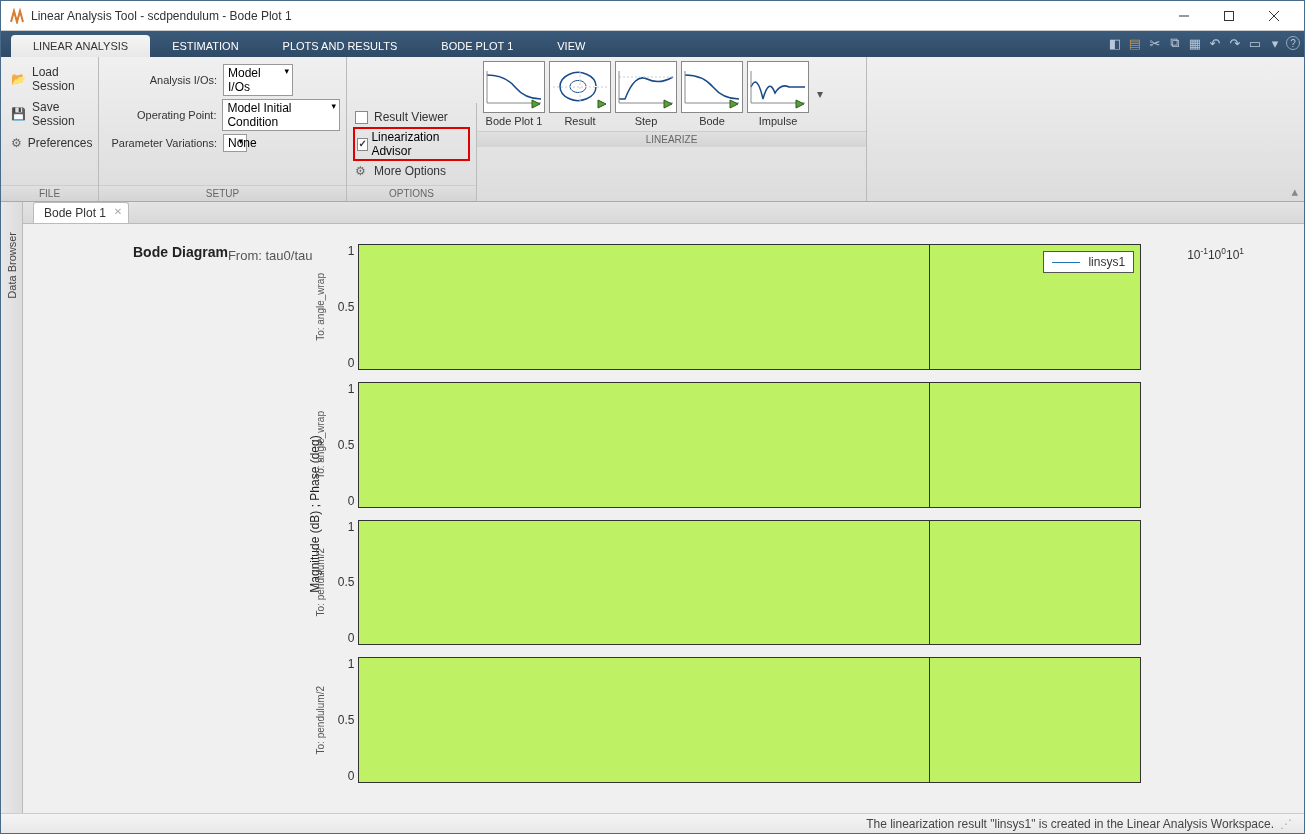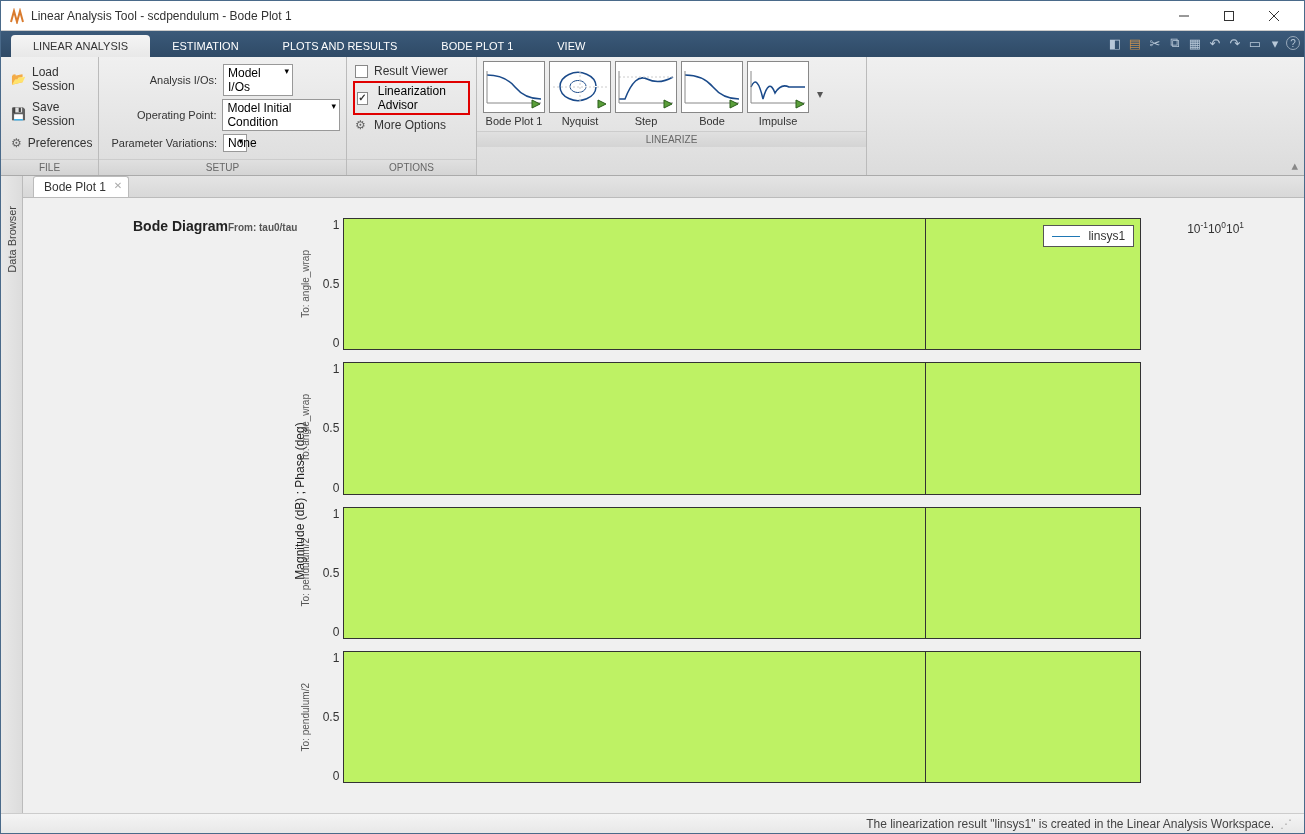--- a/index.html
+++ b/index.html
@@ -28,25 +28,25 @@
 .file-group { width: 98px; }
 .file-btn { display: flex; align-items: center; gap: 6px; padding: 3px 4px; margin: 1px 0; font-size: 11px; color: #333; cursor: default; }
 .file-btn .icon { width: 16px; height: 16px; display: flex; align-items: center; justify-content: center; }
 
 .setup-group { width: 248px; }
 .setup-row { display: flex; align-items: center; gap: 6px; margin: 3px 0; }
 .setup-label { font-size: 11px; color: #333; width: 112px; text-align: right; }
 .setup-select { font-size: 11px; border: 1px solid #999; background: #fff; padding: 1px 18px 1px 4px; position: relative; }
 .setup-select::after { content: '▾'; position: absolute; right: 3px; top: 1px; font-size: 9px; }
 
-.options-group { width: 130px; }
+.options-group { width: 130px; margin-top: 46px; }
 .opt-row { display: flex; align-items: center; gap: 6px; margin: 3px 0; font-size: 11px; color: #333; padding-left: 2px; }
 .opt-checkbox { width: 13px; height: 13px; border: 1px solid #888; background: #fff; display: flex; align-items: center; justify-content: center; font-size: 10px; }
 .opt-checkbox.checked::after { content: '✓'; color: #333; font-weight: bold; line-height: 1; }
-.highlight-box { border: 2px solid #e00000; padding: 1px 2px; display: flex; align-items: center; gap: 10px; }
+.highlight-box { border: 2px solid #e00000; padding: 1px 2px; display: flex; align-items: center; gap: 3px; }
 
 .linearize-group { flex: 0 0 auto; width: 390px; }
 .lin-content { display: flex; align-items: center; gap: 4px; padding: 4px 6px; }
 .plot-thumb { width: 62px; height: 52px; border: 1px solid #888; background: #fff; display: flex; flex-direction: column; align-items: center; justify-content: center; position: relative; cursor: default; }
 .plot-thumb .thumb-svg { width: 58px; height: 36px; }
 .plot-thumb .run-arrow { position: absolute; bottom: 2px; right: 2px; }
 .plot-thumb-wrap { display: flex; flex-direction: column; align-items: center; gap: 2px; }
 .plot-thumb-label { font-size: 11px; color: #333; }
 .drop-arrow { width: 14px; display: flex; align-items: center; justify-content: center; color: #555; cursor: default; }
 
@@ -59,21 +59,21 @@
 .side-browser-text { writing-mode: vertical-rl; transform: rotate(180deg); font-size: 11px; color: #444; }
 
 .doc-main { flex: 1; display: flex; flex-direction: column; background: #f0f0f0; min-height: 0; }
 .doc-tabs { height: 22px; display: flex; align-items: flex-end; padding-left: 10px; background: linear-gradient(#e4e4e4,#d8d8d8); border-bottom: 1px solid #bbb; }
 .doc-tab { background: #fff; border: 1px solid #bbb; border-bottom: none; padding: 3px 22px 3px 10px; font-size: 11px; color: #333; position: relative; border-radius: 3px 3px 0 0; }
 .doc-tab-close { position: absolute; right: 6px; top: 3px; color: #aaa; font-size: 10px; }
 
 .plot-canvas { flex: 1; background: #f0f0f0; position: relative; min-height: 0; }
 .plot-inner { position: absolute; left: 110px; right: 60px; top: 20px; bottom: 30px; display: flex; flex-direction: row; }
 .plot-title { text-align: center; font-size: 14px; font-weight: bold; color: #222; }
-.plot-subtitle { text-align: center; font-size: 10px; color: #555; margin-top: 4px; margin-bottom: 4px; font-weight: bold; }
+.plot-subtitle { text-align: center; font-size: 13px; color: #555; margin-top: 4px; margin-bottom: 4px; }
 
 .subplots { flex: 1; display: flex; flex-direction: column; position: relative; min-height: 0; }
 .y-master-label { position: absolute; left: -76px; top: 50%; transform: translateY(-50%) rotate(-90deg); transform-origin: center; font-size: 12px; color: #222; white-space: nowrap; }
 .subplot-row { flex: 1; display: flex; align-items: stretch; margin-bottom: 12px; min-height: 0; }
 .subplot-ylabel { width: 16px; display: flex; align-items: center; justify-content: center; }
 .subplot-ylabel span { writing-mode: vertical-rl; transform: rotate(180deg); font-size: 10px; color: #555; white-space: nowrap; }
 .subplot-ticks { width: 30px; display: flex; flex-direction: column; justify-content: space-between; align-items: flex-end; padding-right: 4px; font-size: 10px; color: #333; }
 .subplot-axes { flex: 1; border: 1px solid #333; background: #bef264; position: relative; }
 .subplot-vline { position: absolute; top: 0; bottom: 0; width: 1px; background: #333; left: 73%; }
 
@@ -212,21 +212,21 @@
           <svg class="thumb-svg" viewBox="0 0 58 36">
               <path d="M45 18 A18 14 0 1 1 45 17" stroke="#1a4a8a" stroke-width="1.5" fill="none"></path>
               <path d="M35 18 A8 6 0 1 1 35 17" stroke="#1a4a8a" fill="none"></path>
               <line x1="2" y1="18" x2="56" y2="18" stroke="#ccc" stroke-dasharray="2"></line>
               <line x1="29" y1="2" x2="29" y2="34" stroke="#ccc" stroke-dasharray="2"></line>
             </svg>
           <svg class="run-arrow" width="12" height="12" viewBox="0 0 12 12">
               <polygon points="2,2 10,6 2,10" fill="#5a9e3a" stroke="#2a5e1a"></polygon>
             </svg>
         </div>
-        <span class="plot-thumb-label">Nyquist</span>
+        <span class="plot-thumb-label">Result</span>
       </div>
       <div class="plot-thumb-wrap">
         <div class="plot-thumb">
           <svg class="thumb-svg" viewBox="0 0 58 36">
               <path d="M2 30 L8 30 Q18 4 30 10 T56 8" stroke="#1a4a8a" stroke-width="1.5" fill="none"></path>
               <line x1="2" y1="8" x2="56" y2="8" stroke="#ccc" stroke-dasharray="2"></line>
               <line x1="2" y1="34" x2="56" y2="34" stroke="#888"></line>
               <line x1="2" y1="2" x2="2" y2="34" stroke="#888"></line>
             </svg>
           <svg class="run-arrow" width="12" height="12" viewBox="0 0 12 12">

